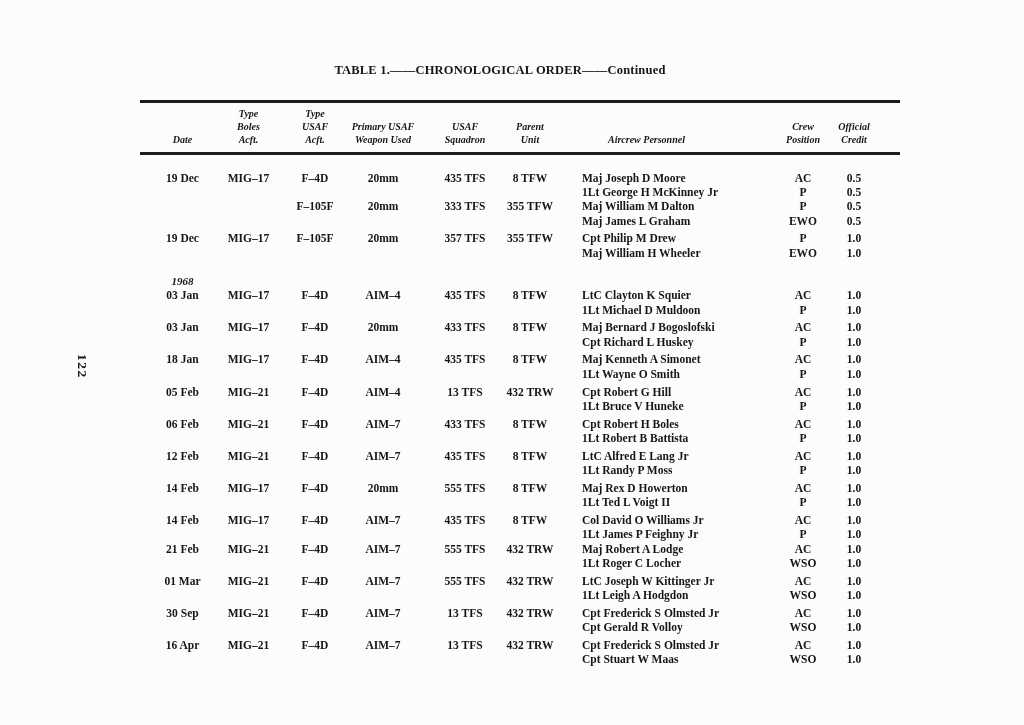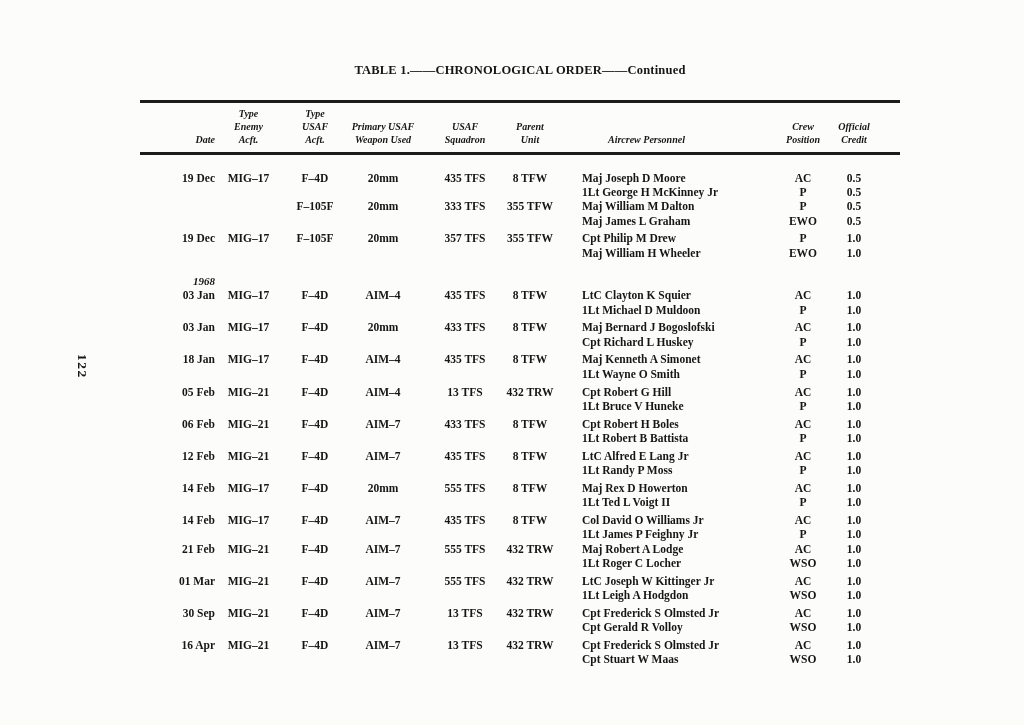--- a/index.html
+++ b/index.html
@@ -13,21 +13,21 @@
   .sheet{
     position:relative;width:1024px;height:725px;
     background:#fcfcfa;overflow:hidden;
   }
   .page-num{
     position:absolute;left:74px;top:354px;
     writing-mode:vertical-rl;
     font-weight:bold;font-size:13.5px;letter-spacing:1.5px;
   }
   .title{
-    position:absolute;left:140px;top:63px;width:760px;
+    position:absolute;left:120px;top:63px;width:760px;
     text-align:center;font-weight:bold;font-size:12.5px;
     letter-spacing:.2px;white-space:nowrap;
   }
   .table-area{position:absolute;left:140px;top:100px;width:760px;}
   .rule{height:2.5px;background:#1c1c1c;}
   .rule.thick{height:3px;}
   .grid-cols{
     display:grid;
     grid-template-columns:75px 67px 66px 70px 88px 58px 218px 42px 76px;
   }
@@ -37,21 +37,21 @@
     height:13.4px;line-height:13.4px;
     font-size:10px;font-weight:bold;font-style:italic;
     white-space:nowrap;
   }
   .tbody{padding-top:16px;padding-bottom:20px;}
   .line{height:14.3px;line-height:14.3px;}
   .cell{
     font-size:11.5px;font-weight:bold;white-space:nowrap;overflow:visible;
   }
   
-  .c0{text-align:right;padding-left:10px;}
+  .c0{text-align:center;padding-left:10px;}
   .c1,.c2,.c3{text-align:center;}
   .c4{text-align:center;padding-left:6px;}
   .c5{text-align:center;padding-right:10px;}
   .c6{text-align:left;padding-left:18px;}
   .c7{text-align:center;}
   .c8{text-align:center;padding-right:16px;}
   .hcell.c6{padding-left:44px;}
   .group.gap{margin-top:3.5px;}
   .year-line{margin-top:14px;}
   .year-line .cell{font-style:italic;font-size:11px;}
@@ -68,21 +68,21 @@
   <div class="table-area">
     <div class="rule"></div>
     <div class="grid-cols header-row">
         <div class="hcell c0">
           <div class="hl">&nbsp;</div>
           <div class="hl">&nbsp;</div>
           <div class="hl">Date</div>
         </div>
         <div class="hcell c1">
           <div class="hl">Type</div>
-          <div class="hl">Enemy</div>
+          <div class="hl">Boles</div>
           <div class="hl">Acft.</div>
         </div>
         <div class="hcell c2">
           <div class="hl">Type</div>
           <div class="hl">USAF</div>
           <div class="hl">Acft.</div>
         </div>
         <div class="hcell c3">
           <div class="hl">&nbsp;</div>
           <div class="hl">Primary USAF</div>

